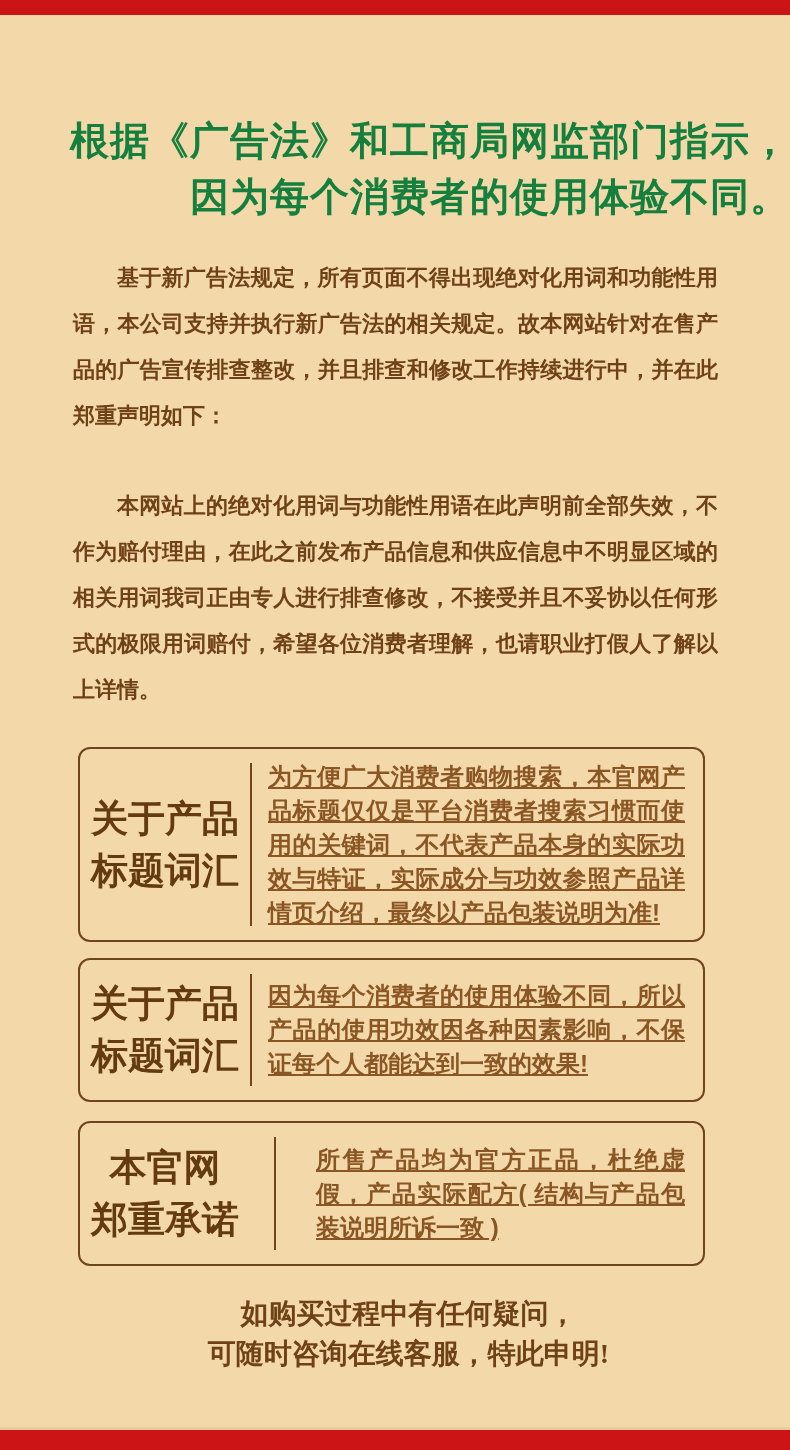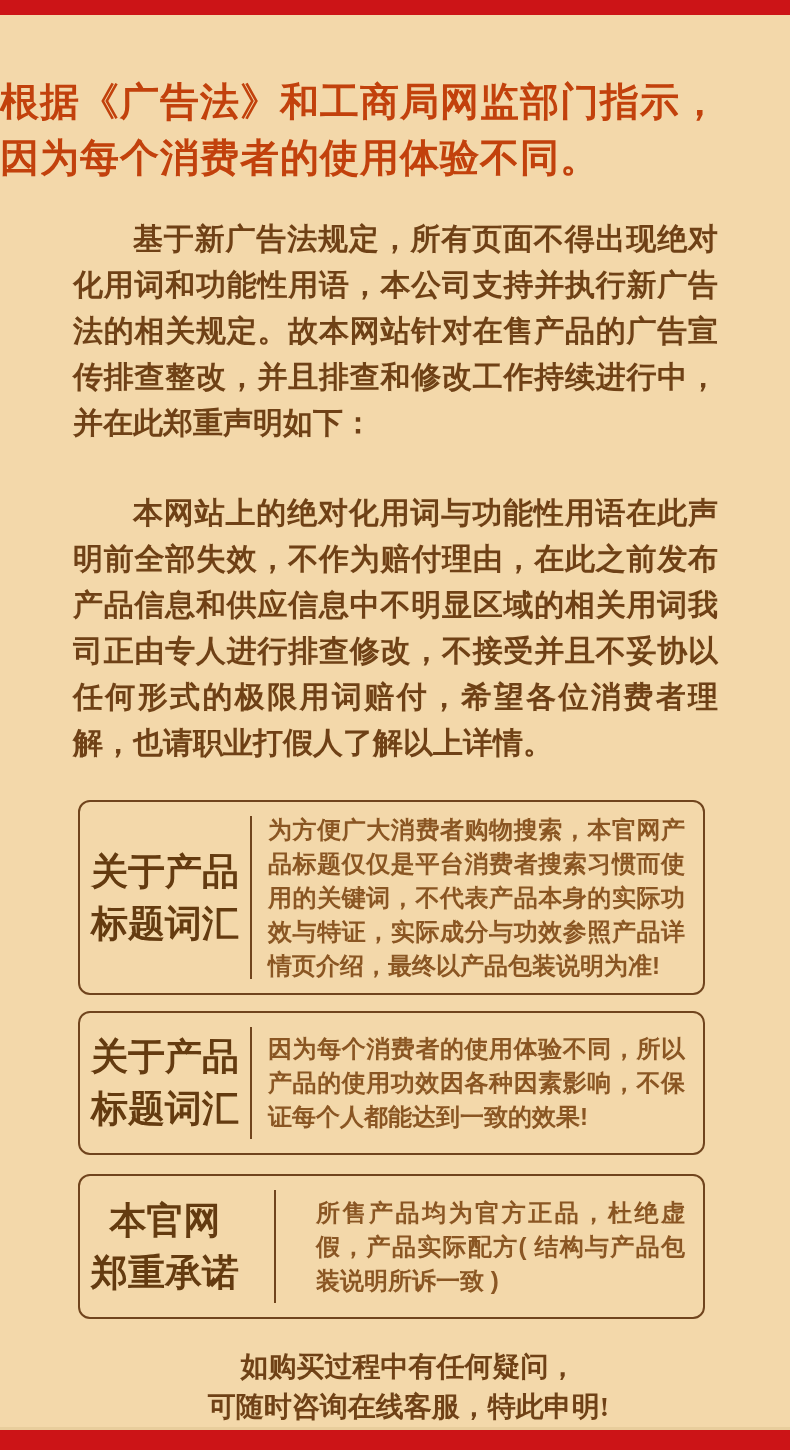--- a/index.html
+++ b/index.html
@@ -11,35 +11,35 @@
     font-family: "Liberation Serif", "DejaVu Serif", serif;
   }
   .accent-bar { position: absolute; left: 0; right: 0; }
   .accent-bar.top { top: 0; height: 15px; background: #cc1417; }
   .accent-bar.bottom { bottom: 0; height: 20px; background: #cc1417; }
   .bottom-shade { position: absolute; left: 0; right: 0; bottom: 20px; height: 3px; background: #e8cd9c; }
 
   .content { position: absolute; top: 15px; left: 0; width: 790px; }
 
   .heading {
-    margin-top: 59px;
-    text-align: left;
+    margin-top: 98px;
+    text-align: right;
     font-size: 39px;
     font-weight: bold;
     line-height: 56px;
-    color: #c2410c;
+    color: #15803d;
     letter-spacing: 1px;
   }
 
   .paragraphs {
     margin: 30px 72px 0 73px;
   }
   .paragraphs p {
     margin: 0;
-    font-size: 30px;
+    font-size: 22px;
     font-weight: bold;
     line-height: 46px;
     color: #6f4116;
     text-align: justify;
     text-indent: 2em;
   }
   .paragraphs p + p { margin-top: 44px; }
 
   .boxes { margin: 34px 0 0 78px; width: 627px; }
   .box {
@@ -72,20 +72,21 @@
     flex: 1;
     display: flex;
     align-items: center;
     padding: 10px 18px 10px 16px;
     font-family: "Liberation Sans", "DejaVu Sans", sans-serif;
     font-size: 24px;
     font-weight: bold;
     line-height: 34px;
     color: #8a5623;
     text-align: justify;
+    text-decoration: underline;
   }
 
   .footer {
     margin-top: 28px;
     text-align: center;
     font-size: 28px;
     font-weight: bold;
     line-height: 40px;
     color: #6f4116;
     padding-left: 27px;

